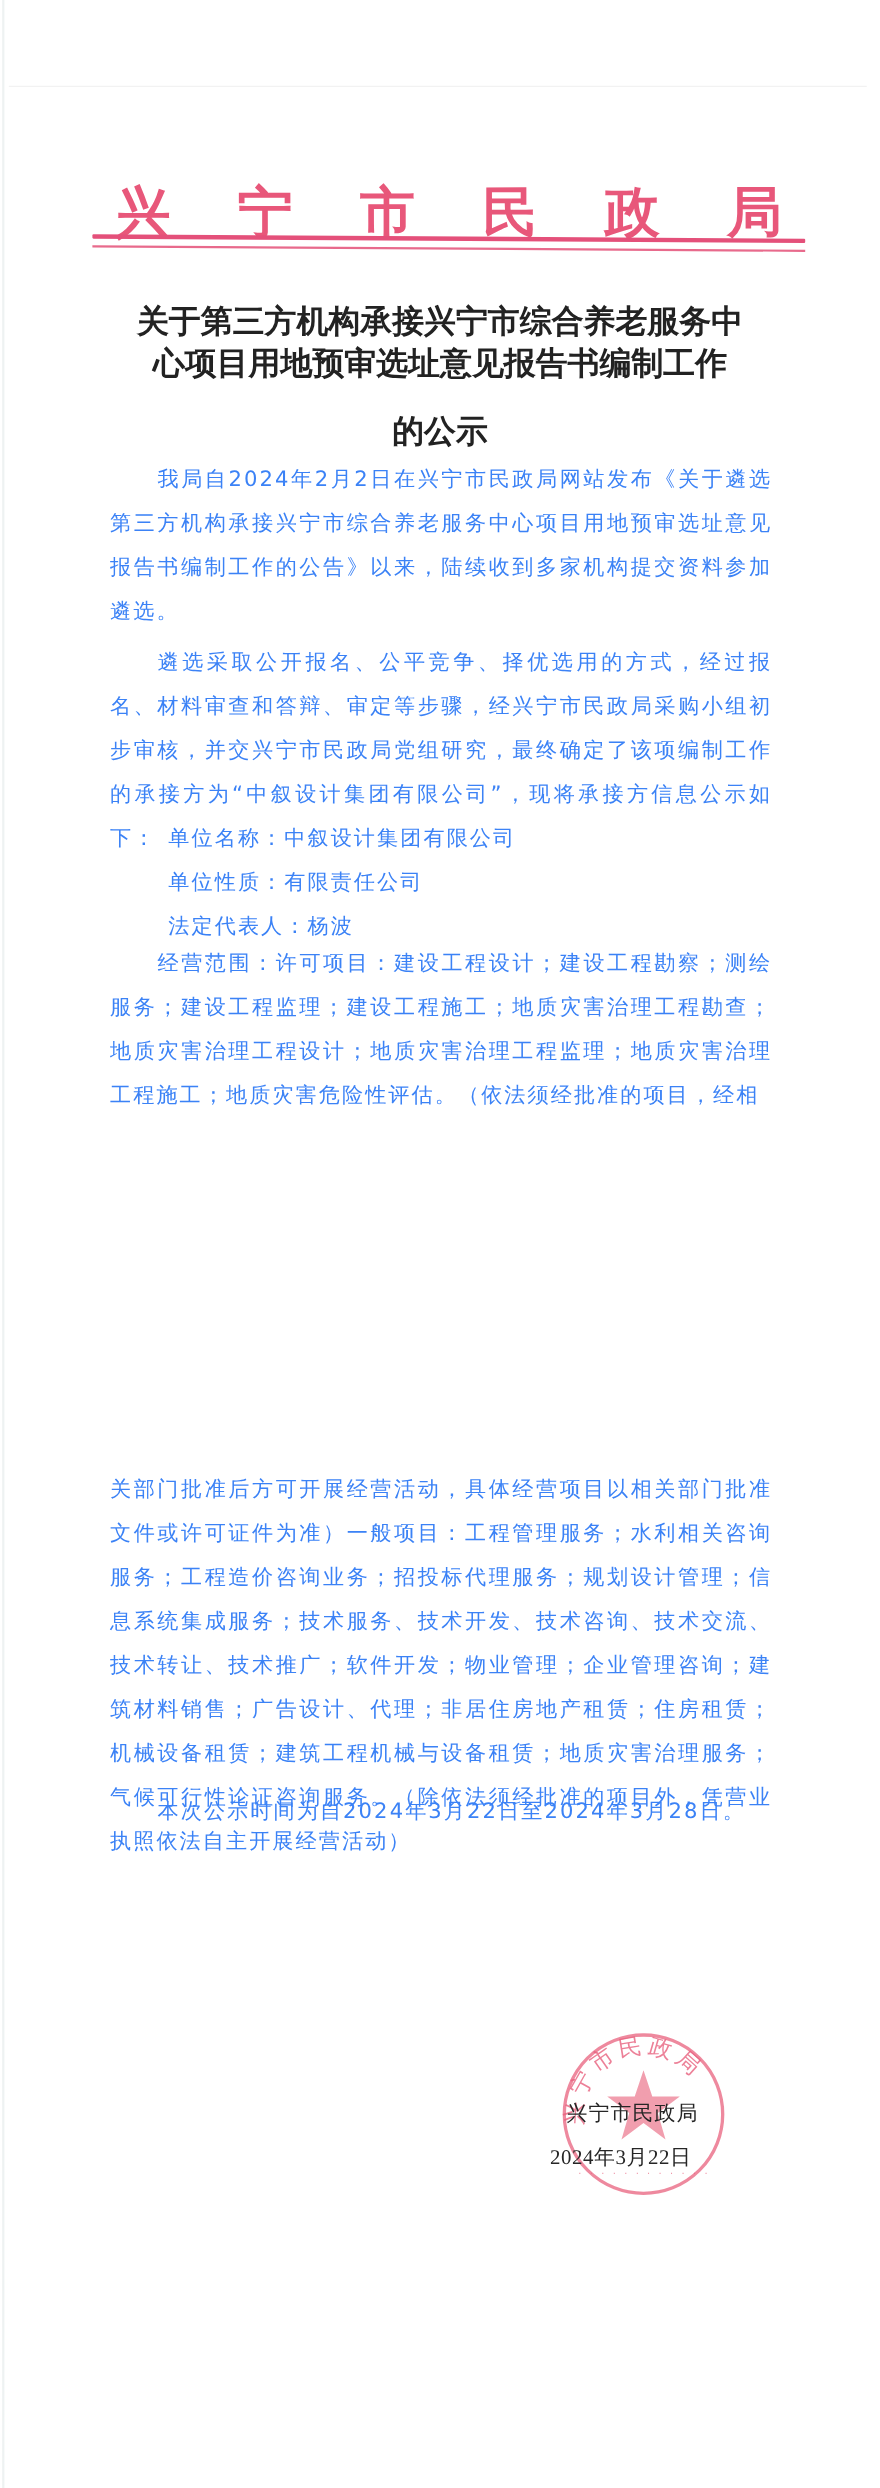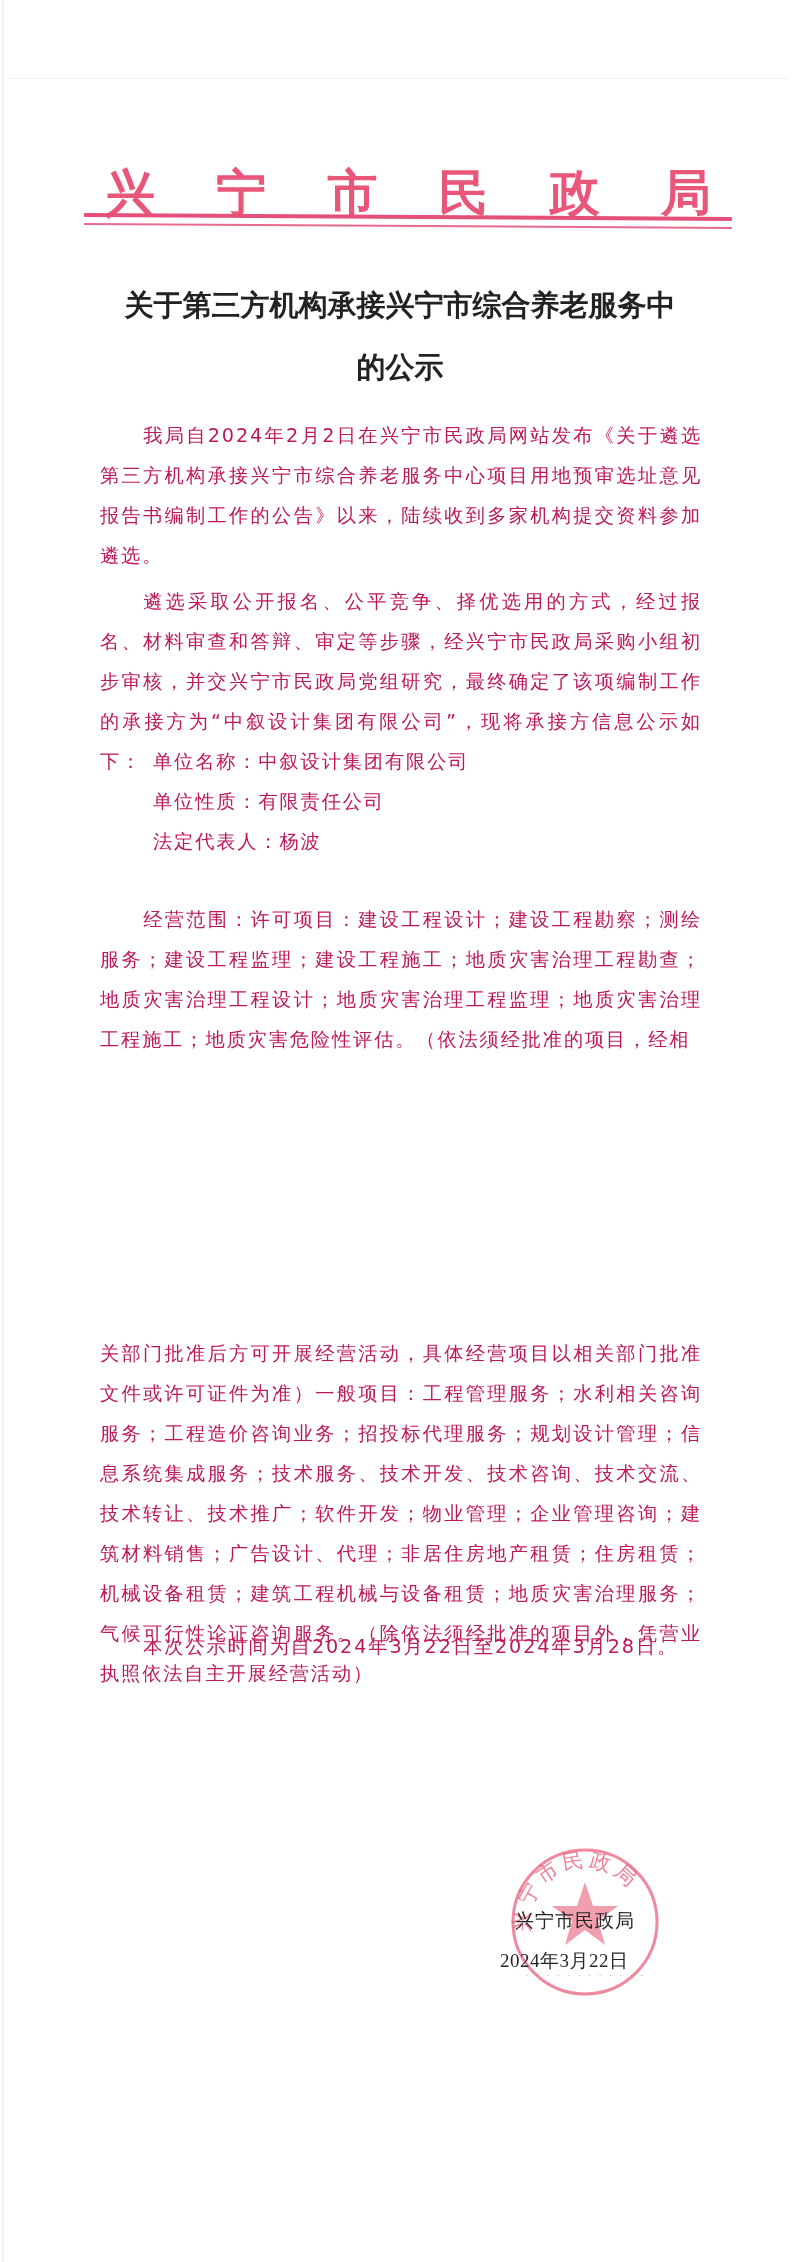--- a/index.html
+++ b/index.html
@@ -64,59 +64,59 @@
       position: absolute;
       left: 84px; top: 225px;
       width: 648px; height: 1.5px;
       background: #e86a8c;
       transform: skewY(0.35deg);
     }
 
     
     .doc-title {
       position: absolute;
-      left: 90px; top: 286px;
+      left: 90px; top: 273px;
       width: 620px;
       text-align: center;
       font-family: "DejaVu Serif", "Liberation Serif", serif;
       font-weight: bold;
       font-size: 29px;
       line-height: 38px;
       color: #222;
       letter-spacing: 0px;
     }
     .doc-title .t-line { display: block; white-space: nowrap; }
     .doc-title .t-line.last { margin-top: 24px; }
 
     
     .body-block {
       position: absolute;
       left: 100px;
       width: 602px;
       font-family: "DejaVu Sans", "Liberation Sans", sans-serif;
       font-size: 19.2px;
       line-height: 40px;
-      color: #be185d;
+      color: #3b82f6;
       text-align: justify;
       text-align-last: left;
       letter-spacing: 1.9px;
     }
     .body-block p {
       margin: 0;
     }
     .indent { text-indent: 2.25em; }
     .kv {
       padding-left: 53px;
       white-space: nowrap;
     }
 
     #para1 { top: 416px; }
     #para2 { top: 582px; }
     #info  { top: 742px; }
-    #scope1 { top: 856px; margin-top: 44px; }
+    #scope1 { top: 856px; }
     #scope2 { top: 1334px; }
     #closing { top: 1627px; }
 
     
     .seal {
       position: absolute;
       left: 505px; top: 1842px;
       width: 160px; height: 156px;
     }
     .signature {
@@ -154,20 +154,21 @@
     <span>市</span>
     <span>民</span>
     <span>政</span>
     <span>局</span>
   </div>
   <div class="rule-thick"></div>
   <div class="rule-thin"></div>
 
   <h1 class="doc-title" style="margin:0;">
     <span class="t-line">关于第三方机构承接兴宁市综合养老服务中</span>
+    <span class="t-line">心项目用地预审选址意见报告书编制工作</span>
     <span class="t-line last">的公示</span>
   </h1>
 
   <div class="body-block" id="para1">
     <p class="indent">我局自2024年2月2日在兴宁市民政局网站发布《关于遴选第三方机构承接兴宁市综合养老服务中心项目用地预审选址意见报告书编制工作的公告》以来，陆续收到多家机构提交资料参加遴选。</p>
   </div>
 
   <div class="body-block" id="para2">
     <p class="indent">遴选采取公开报名、公平竞争、择优选用的方式，经过报名、材料审查和答辩、审定等步骤，经兴宁市民政局采购小组初步审核，并交兴宁市民政局党组研究，最终确定了该项编制工作的承接方为“中叙设计集团有限公司”，现将承接方信息公示如下：</p>
   </div>

